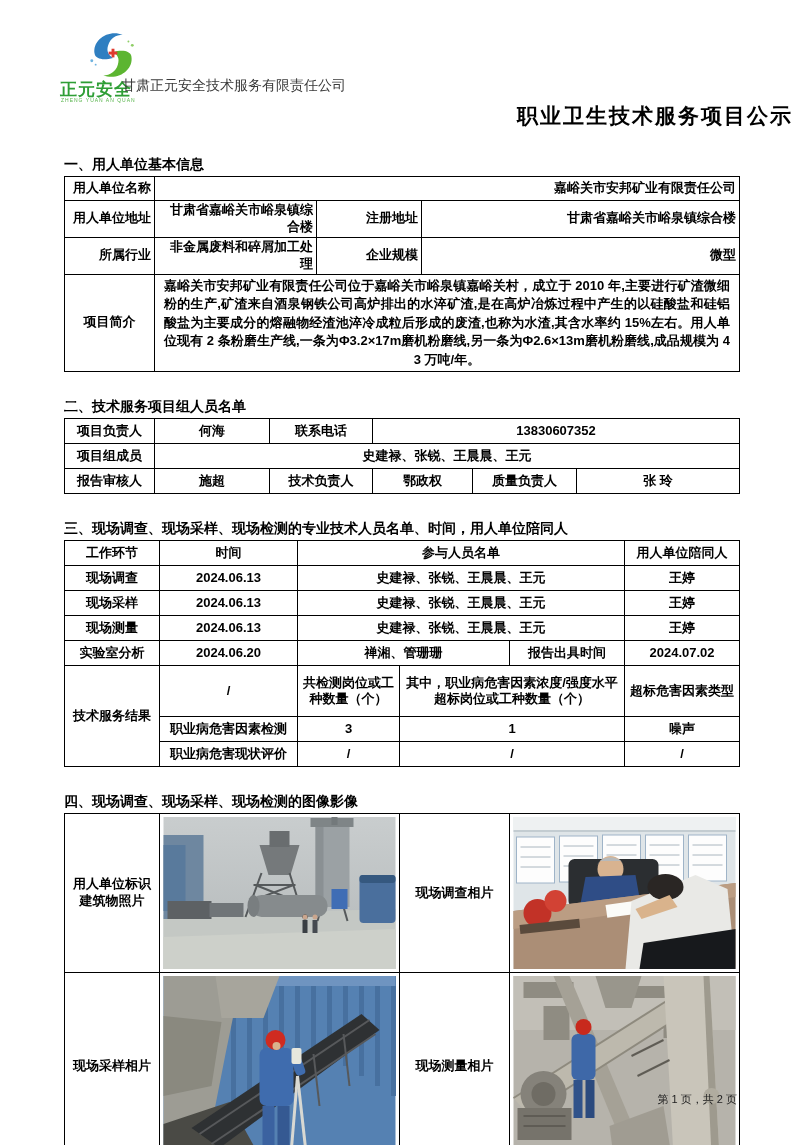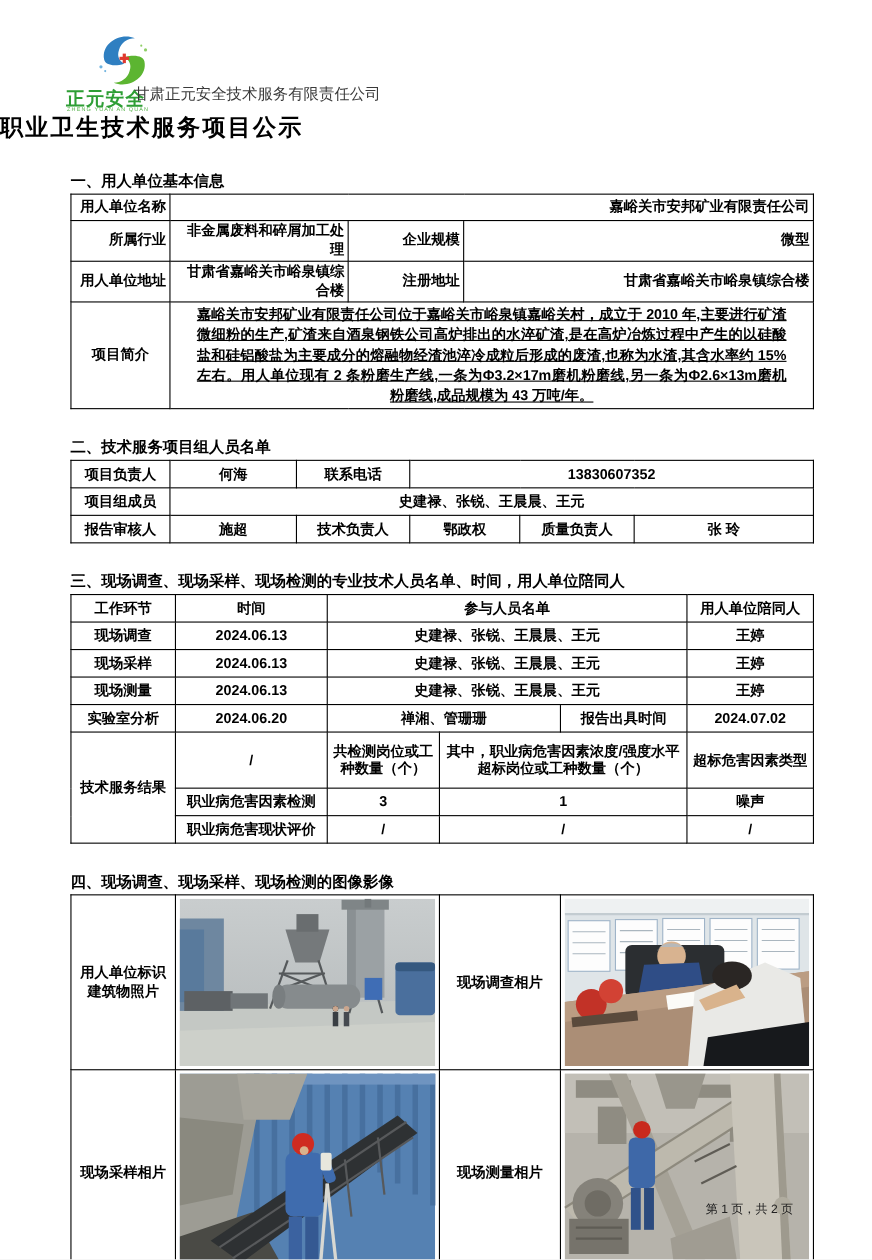--- a/index.html
+++ b/index.html
@@ -8,36 +8,36 @@
     font-family:"Liberation Sans","DejaVu Sans",sans-serif;color:#000;
     outline:1px solid #ececec;overflow:hidden;
   }
   
   .hdr{position:relative;height:88px;}
   .logo-swirl{position:absolute;left:84px;top:28px;width:58px;height:54px;}
   .logo-text{position:absolute;left:60px;top:78px;font-size:17px;font-weight:700;color:#2e9e35;letter-spacing:1px;font-family:Liberation Serif, serif;}
   .logo-caption{position:absolute;left:61px;top:97px;font-size:5px;color:#56b34a;letter-spacing:1px;}
   .company-name{position:absolute;left:122px;top:77px;font-size:14px;color:#3a3a3a;}
   
-  .doc-title{text-align:left;font-size:21px;font-weight:700;letter-spacing:2px;margin:14px 0 6px 0;}
+  .doc-title{text-align:right;font-size:21px;font-weight:700;letter-spacing:2px;margin:14px 0 6px 0;}
   
   .sec-heading{margin:26px 0 2px 64px;font-size:14px;font-weight:700;}
   table{border-collapse:collapse;table-layout:fixed;width:675px;margin-left:64px;}
   td{border:1.6px solid #000;font-size:13px;font-weight:700;text-align:center;
      padding:1px 3px;line-height:1.3;overflow:hidden;word-break:break-all;}
   .h23 td{height:21px;text-align:right;}
   .h24 td{height:22px;}
-  td.intro{ text-align:justify;text-align-last:center;font-size:13px;line-height:18.5px;height:92px;padding:2px 24px;text-decoration:underline;}
+  td.intro{ text-align:justify;text-align-last:center;font-size:13px;line-height:18.5px;height:92px;padding:2px 9px;}
   td.tall{height:48px;line-height:16px;}
   
   td.photo-cell{padding:3px;}
   .photo{width:100%;display:block;}
   td.plabel{font-size:13px;}
   
-  .footer{position:absolute;right:72px;bottom:38px;font-size:11px;font-weight:400;color:#222;text-align:right;}
+  .footer{position:absolute;right:56px;bottom:38px;font-size:11px;font-weight:400;color:#222;text-align:right;}
 </style>
 </head>
 <body>
 
 <div class="hdr">
   <svg class="logo-swirl" viewBox="0 0 60 56">
     <path d="M11 27 C8 12 26 1 40 7 C33 7 27 11 25 18 C23 24 25 28 30 31 C20 34 12 32 11 27 Z" fill="#2f7fc1"></path>
     <path d="M49 29 C52 44 34 55 20 49 C27 49 33 45 35 38 C37 32 35 28 30 25 C40 22 48 24 49 29 Z" fill="#5cb531"></path>
     <rect x="25.5" y="24.5" width="9" height="3" fill="#e03a2f"></rect>
     <rect x="28.5" y="21.5" width="3" height="9" fill="#e03a2f"></rect>
@@ -60,30 +60,30 @@
       <col style="width:162px">
       <col style="width:105px">
       <col style="width:318px">
     </colgroup>
   <tbody>
       <tr class="h23">
     <td>用人单位名称</td>
     <td colspan="3">嘉峪关市安邦矿业有限责任公司</td>
   </tr>
   <tr class="h23">
+    <td>用人单位地址</td>
+    <td>甘肃省嘉峪关市峪泉镇综合楼</td>
+    <td>注册地址</td>
+    <td>甘肃省嘉峪关市峪泉镇综合楼</td>
+  </tr>
+  <tr class="h23">
     <td>所属行业</td>
     <td>非金属废料和碎屑加工处理</td>
     <td>企业规模</td>
     <td>微型</td>
-  </tr>
-  <tr class="h23">
-    <td>用人单位地址</td>
-    <td>甘肃省嘉峪关市峪泉镇综合楼</td>
-    <td>注册地址</td>
-    <td>甘肃省嘉峪关市峪泉镇综合楼</td>
   </tr>
   <tr>
     <td>项目简介</td>
     <td colspan="3" class="intro">嘉峪关市安邦矿业有限责任公司位于嘉峪关市峪泉镇嘉峪关村，成立于 2010 年,主要进行矿渣微细粉的生产,矿渣来自酒泉钢铁公司高炉排出的水淬矿渣,是在高炉冶炼过程中产生的以硅酸盐和硅铝酸盐为主要成分的熔融物经渣池淬冷成粒后形成的废渣,也称为水渣,其含水率约 15%左右。用人单位现有 2 条粉磨生产线,一条为Φ3.2×17m磨机粉磨线,另一条为Φ2.6×13m磨机粉磨线,成品规模为 43 万吨/年。</td>
   </tr>
 </tbody>
   </table>
 
 <div class="sec-heading">二、技术服务项目组人员名单</div>
 <table>

